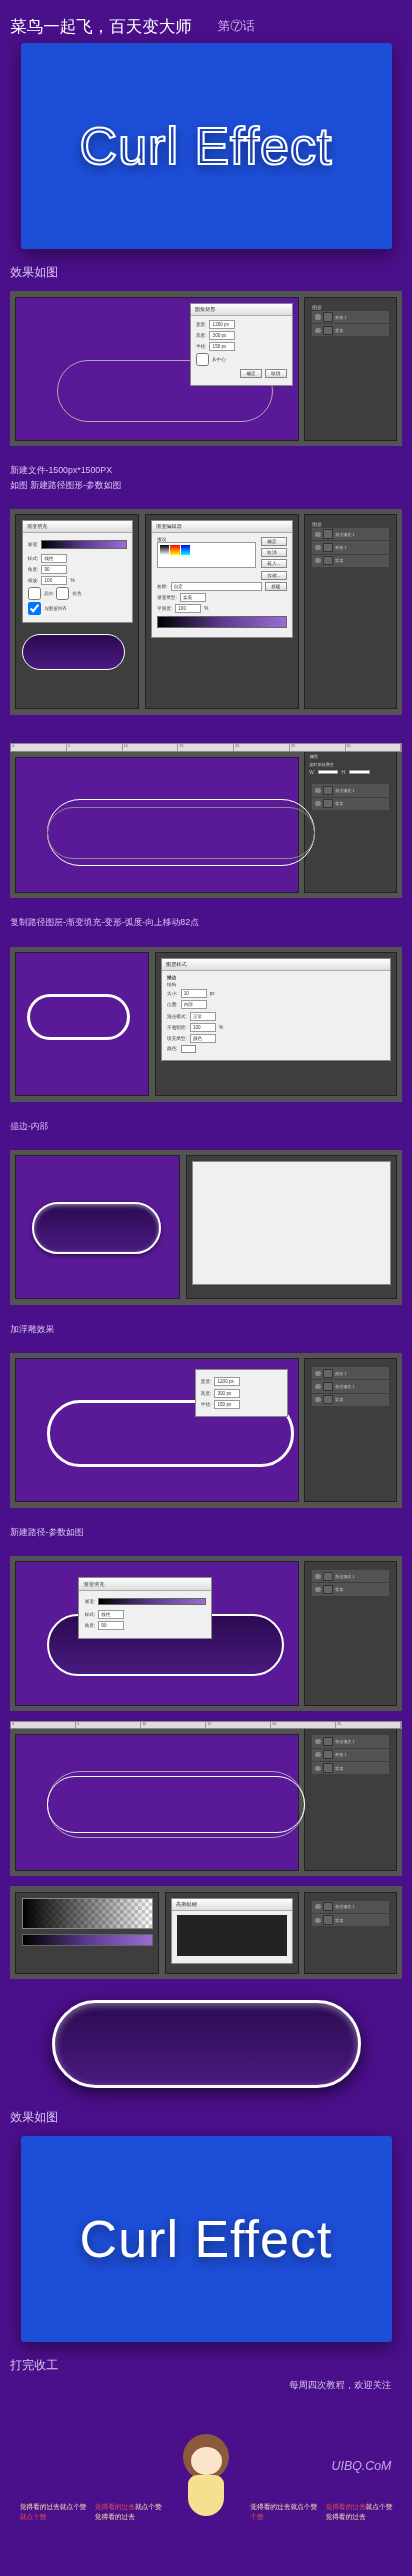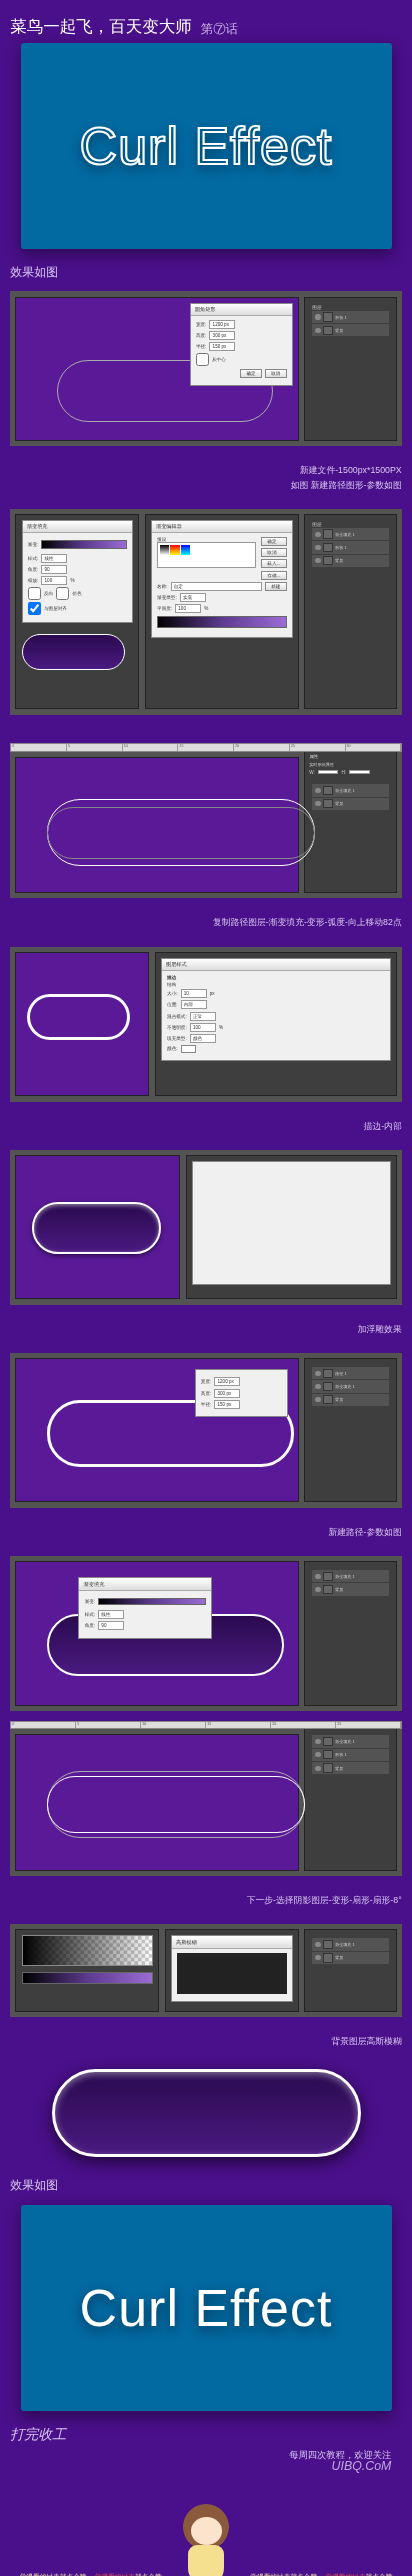--- a/index.html
+++ b/index.html
@@ -3,43 +3,43 @@
 <meta charset="utf-8">
 <style>
 * { margin: 0; padding: 0; box-sizing: border-box; }
 body {
   background: #4a0f8a;
   font-family: "Microsoft YaHei", sans-serif;
   color: #fff;
   width: 412px;
 }
 .container { padding: 15.5px 10.3px; }
-.header { display: flex; align-items: flex-end; gap: 9px; margin-bottom: 5.2px; }
+.header { display: flex; align-items: center; gap: 26px; margin-bottom: 5.2px; }
 .main-title { font-size: 16.5px; color: #fff; font-weight: 500; }
 .episode { font-size: 12.4px; color: #c9b3e8; }
 .subtime { font-size: 8.2px; color: #c9b3e8; margin-bottom: 15.5px; }
 .curl-box {
   width: 371px; height: 206px;
-  background: #0369a1;
+  background: #1d4ed8;
   margin: 0 auto 15.5px;
   border-radius: 3.1px;
   display: flex; align-items: center; justify-content: center;
   box-shadow: 0 5.2px 15.5px rgba(0,0,0,0.4);
 }
 .curl-text {
   font-size: 52px;
   font-weight: 300;
   color: transparent;
   -webkit-text-stroke: 2.1px #fff;
   text-shadow: 0 4.1px 10.3px rgba(0,0,0,0.5);
   letter-spacing: 1px;
 }
 .curl-text.final { color: #fff; -webkit-text-stroke: 0; font-weight: 400; }
 .caption { font-size: 12px; color: #d8c8f0; margin-bottom: 10.3px; }
-.caption-line { font-size: 8.8px; color: #d8c8f0; margin: 17px 0; line-height: 1.6; text-align: right; }
+.caption-line { font-size: 8.8px; color: #d8c8f0; margin: 17px 0; line-height: 1.6; }
 .right-caption { text-align: left; padding-left: 268px; font-size: 8.8px; color: #d8c8f0; margin: 10.3px 0; line-height: 1.5; }
 .step-block {
   background: #535353;
   width: 392px;
   margin: 0 auto 10.3px;
   padding: 5.2px;
   display: flex;
   gap: 5.2px;
   min-height: 155px;
   position: relative;
@@ -85,21 +85,21 @@
   border: 0.5px solid #222;
 }
 .pill {
   position: absolute;
   border: 1px solid #aaa;
   border-radius: 31px;
   background: transparent;
 }
 .pill.outline { border: 1.5px solid #fff; }
 .pill.dark { background: linear-gradient(#2a0a50,#4a1a80); border: 1px solid #fff; }
-.footer-note { font-size: 14px; color: #d8c8f0; margin: 15.5px 0 5.2px; font-style: italic; }
+.footer-note { font-size: 12px; color: #d8c8f0; margin: 15.5px 0 5.2px; }
 .footer-right { text-align: right; font-size: 9.3px; color: #d8c8f0; margin: 5.2px 10.3px 26px; }
 .bottom-bar { display: flex; align-items: flex-end; justify-content: space-around; padding: 10.3px 5.2px; flex-wrap: wrap; }
 .like-block { color: #f5e8a8; font-size: 6.7px; line-height: 1.5; }
 .red { color: #e85050; }
 .mascot { width: 72px; height: 93px; position: relative; }
 .mascot-head { width: 46px; height: 46px; background: #8b5a3c; border-radius: 50%; position: absolute; top: 5.2px; left: 13px; }
 .mascot-face { width: 31px; height: 28px; background: #fce4cc; border-radius: 50%; position: absolute; top: 18px; left: 20.6px; }
 .mascot-body { width: 36px; height: 41px; background: #f5e090; border-radius: 10.3px 10.3px 20.6px 20.6px; position: absolute; top: 46px; left: 18px; }
 .site { color: #c0a8e0; font-size: 12.4px; font-style: italic; position: absolute; right: 20.6px; bottom: 103px; }
 .ruler { height: 8.2px; background: #ddd; border: 0.5px solid #888; display: flex; }
@@ -438,21 +438,20 @@
             <span>形状 1</span>
           </div>
         <div class="layer-row">
             <span class="eye"></span>
             <span class="thumb"></span>
             <span>背景</span>
           </div>
       </div>
     </div>
   </div>
-  <div class="caption-line">下一步-选择阴影图层-变形-扇形-扇形-8°</div>
 
   <div class="step-block" style="min-height:93px;">
     <div class="panel" style="flex:0 0 144px;">
       <div class="checker">
           <div class="checker-grad" style="height:100%;"></div>
         </div>
       <div class="grad-bar" style="margin-top:5.2px;"></div>
     </div>
     <div class="panel">
       <div class="dialog" style="width:auto;">
@@ -468,21 +467,20 @@
             <span>渐变填充 1</span>
           </div>
         <div class="layer-row">
             <span class="eye"></span>
             <span class="thumb"></span>
             <span>背景</span>
           </div>
       </div>
     </div>
   </div>
-  <div class="caption-line">背景图层高斯模糊</div>
 
   <div style="margin:20.6px auto;width:309px;">
     <div class="pill dark" style="position:relative;width:309px;height:88px;border-radius:44px;border-width:3.1px;box-shadow:inset 0 2.6px 7.7px rgba(255,255,255,0.4),0 5.2px 15.5px rgba(0,0,0,0.6);"></div>
   </div>
   <div class="caption">效果如图</div>
 
   <div class="curl-box">
     <div class="curl-text final">Curl Effect</div>
   </div>
 

